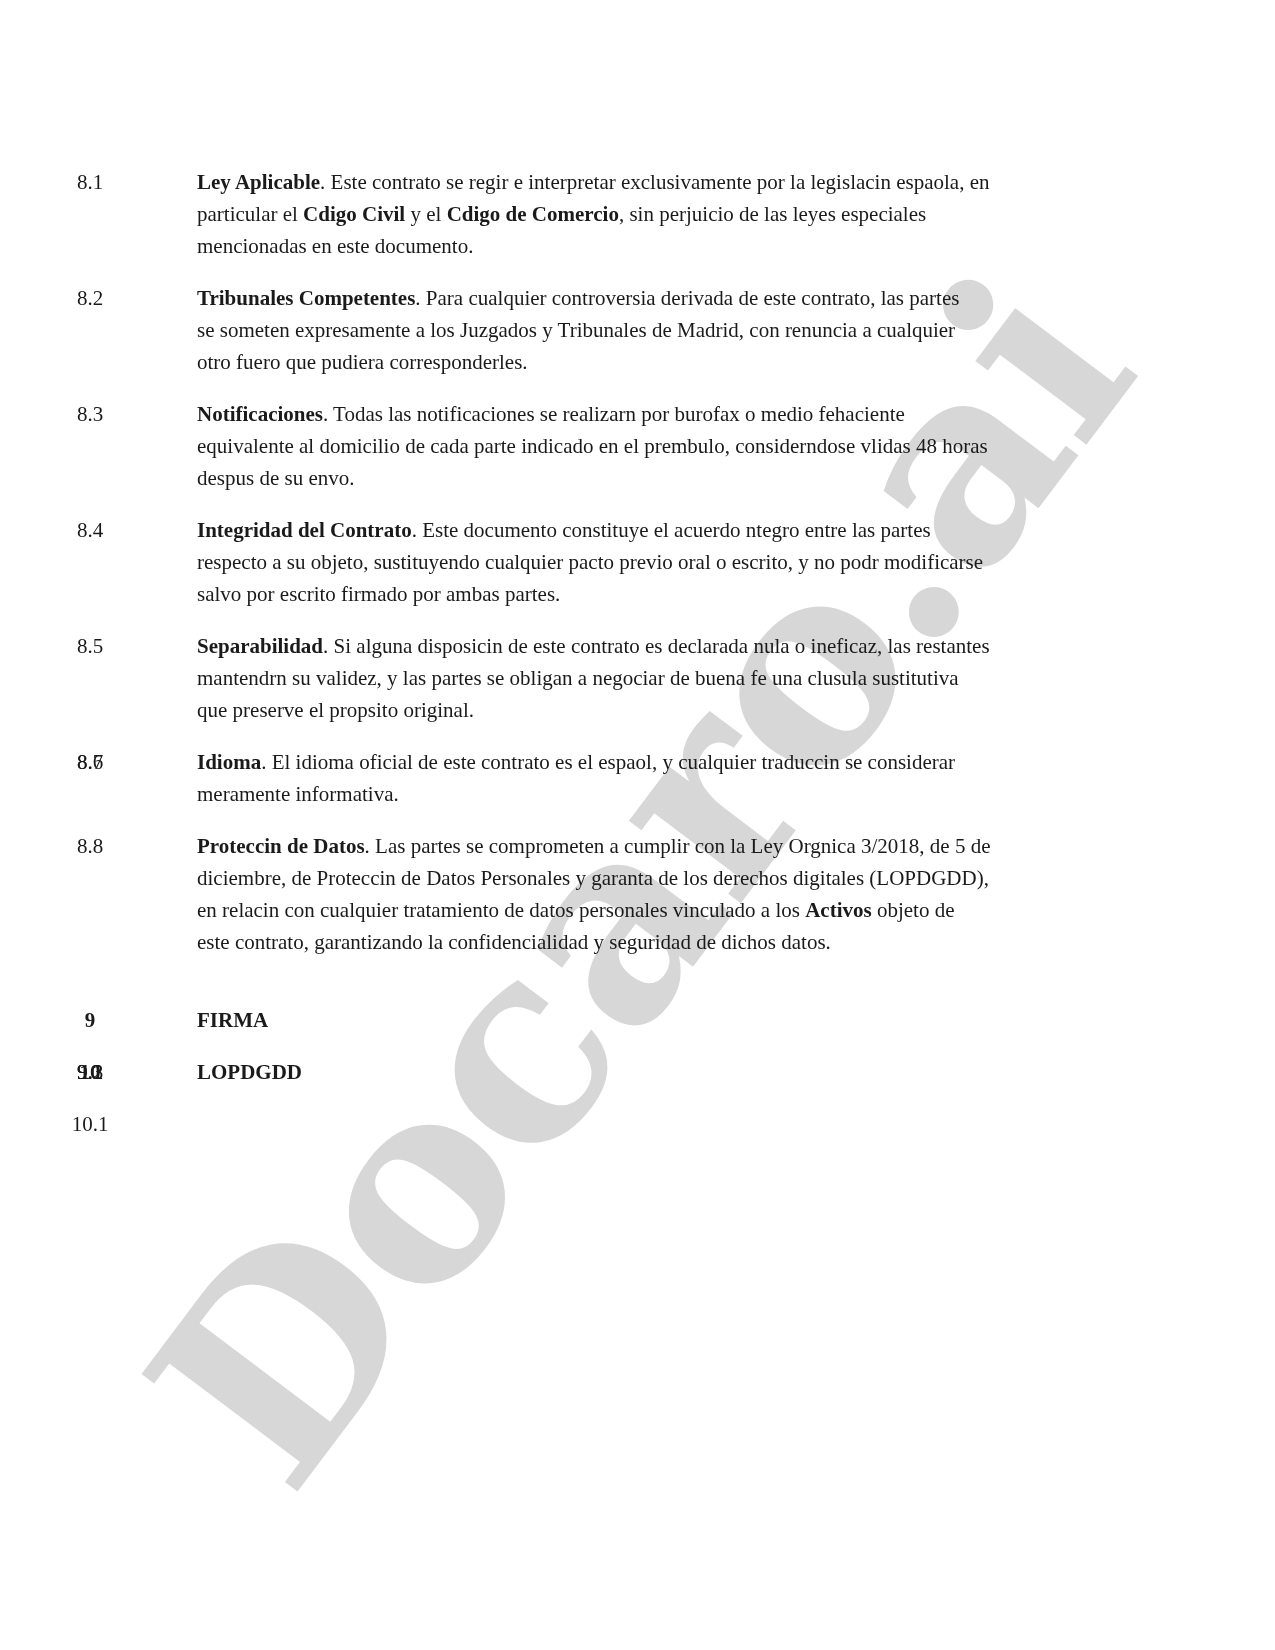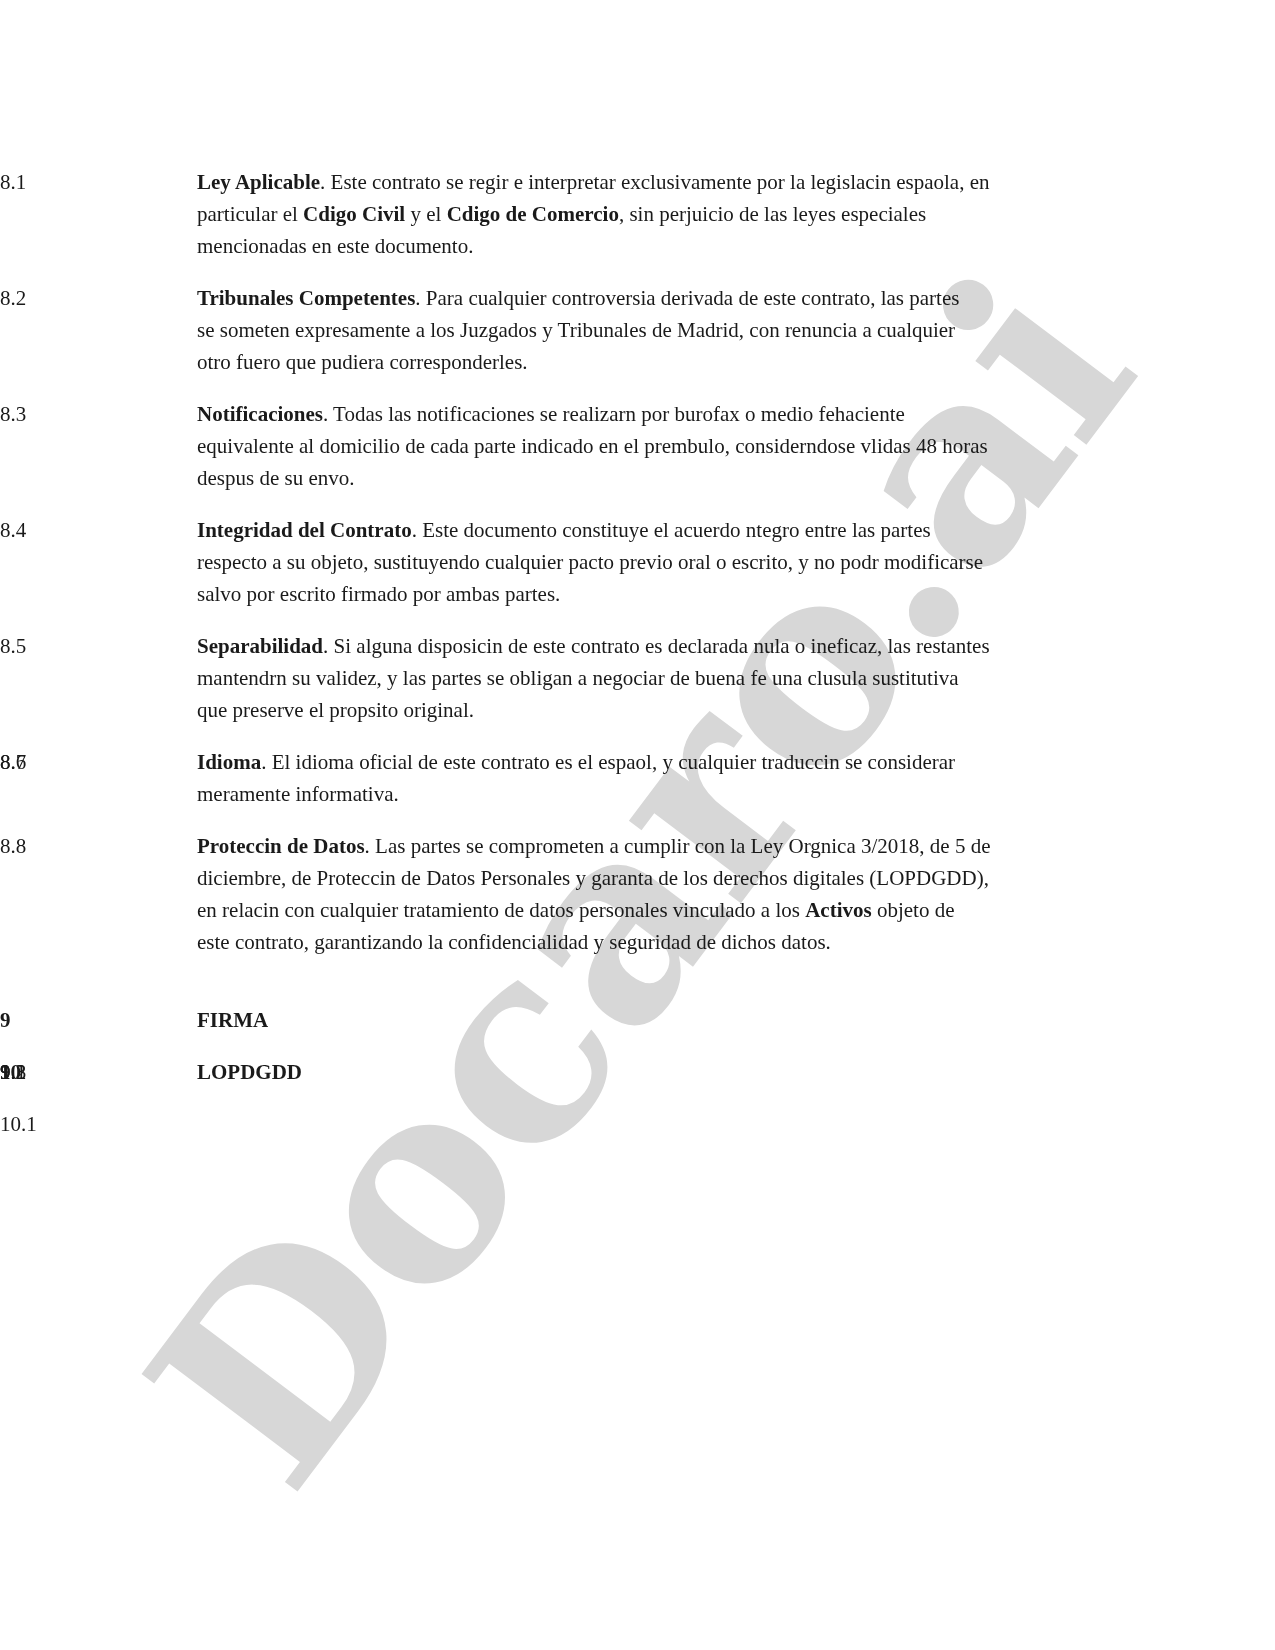--- a/index.html
+++ b/index.html
@@ -39,21 +39,21 @@
     padding-right: 60px;
     font-size: 21px;
     line-height: 32px;
     margin-bottom: 20px;
   }
   .item .num {
     position: absolute;
     left: 0;
     top: 0;
     width: 180px;
-    text-align: left;
+    text-align: center;
     display: block;
   }
   .item .body {
     display: block;
     white-space: pre-wrap;
   }
   .item.heading { font-weight: bold; }
   .item.heading .num { font-weight: bold; }
   .item-n9 { margin-top: 46px; }
   .item-n10 { }

